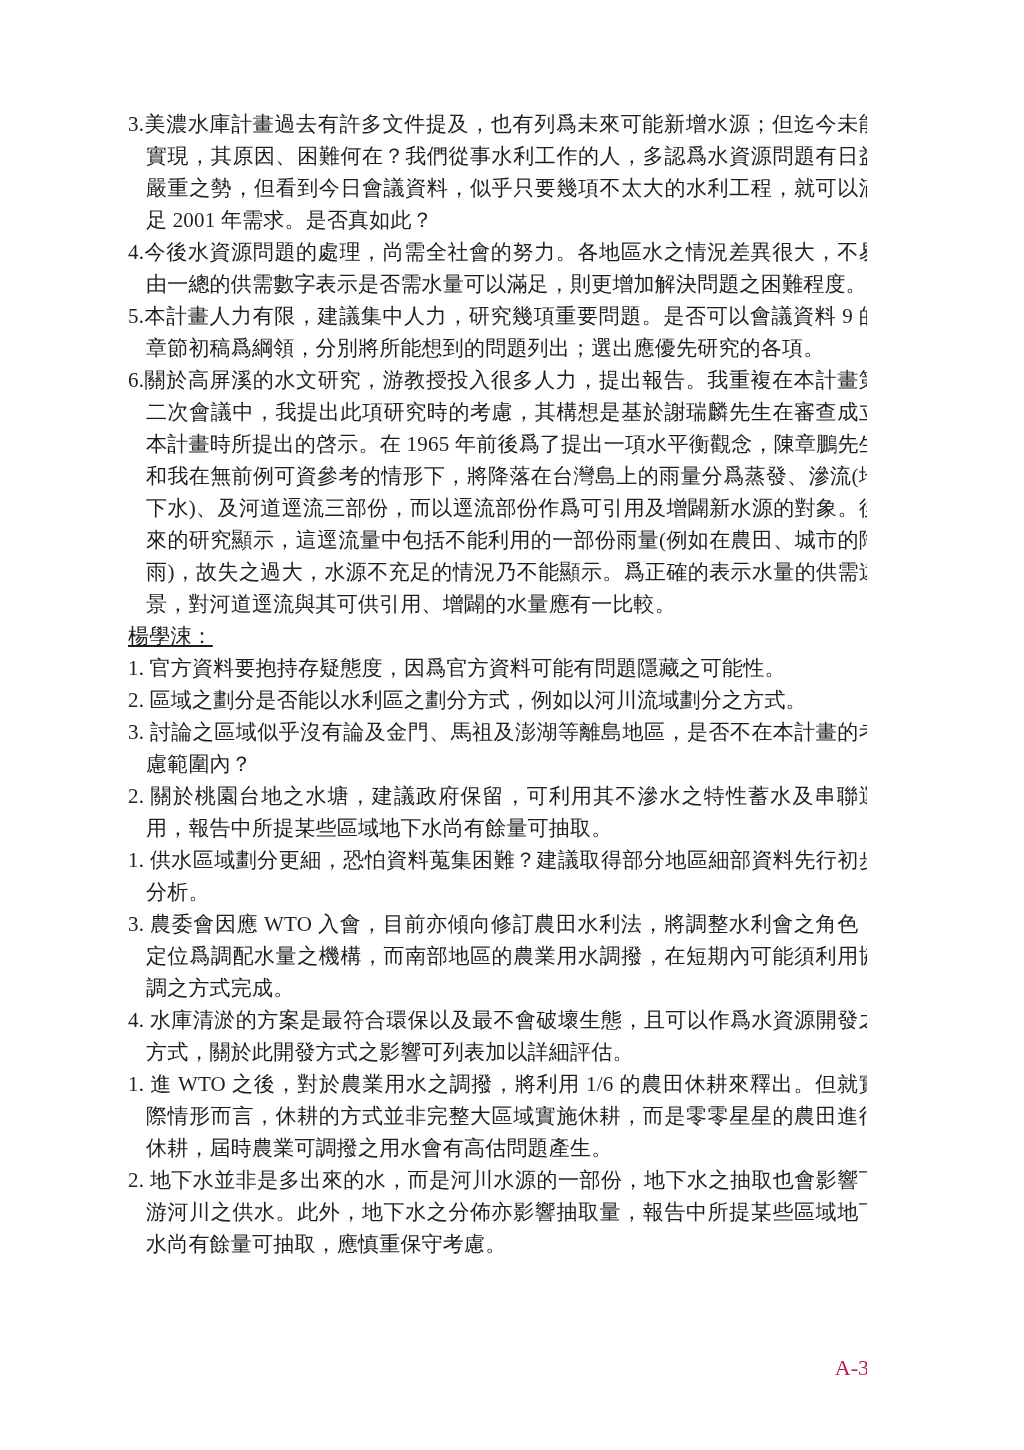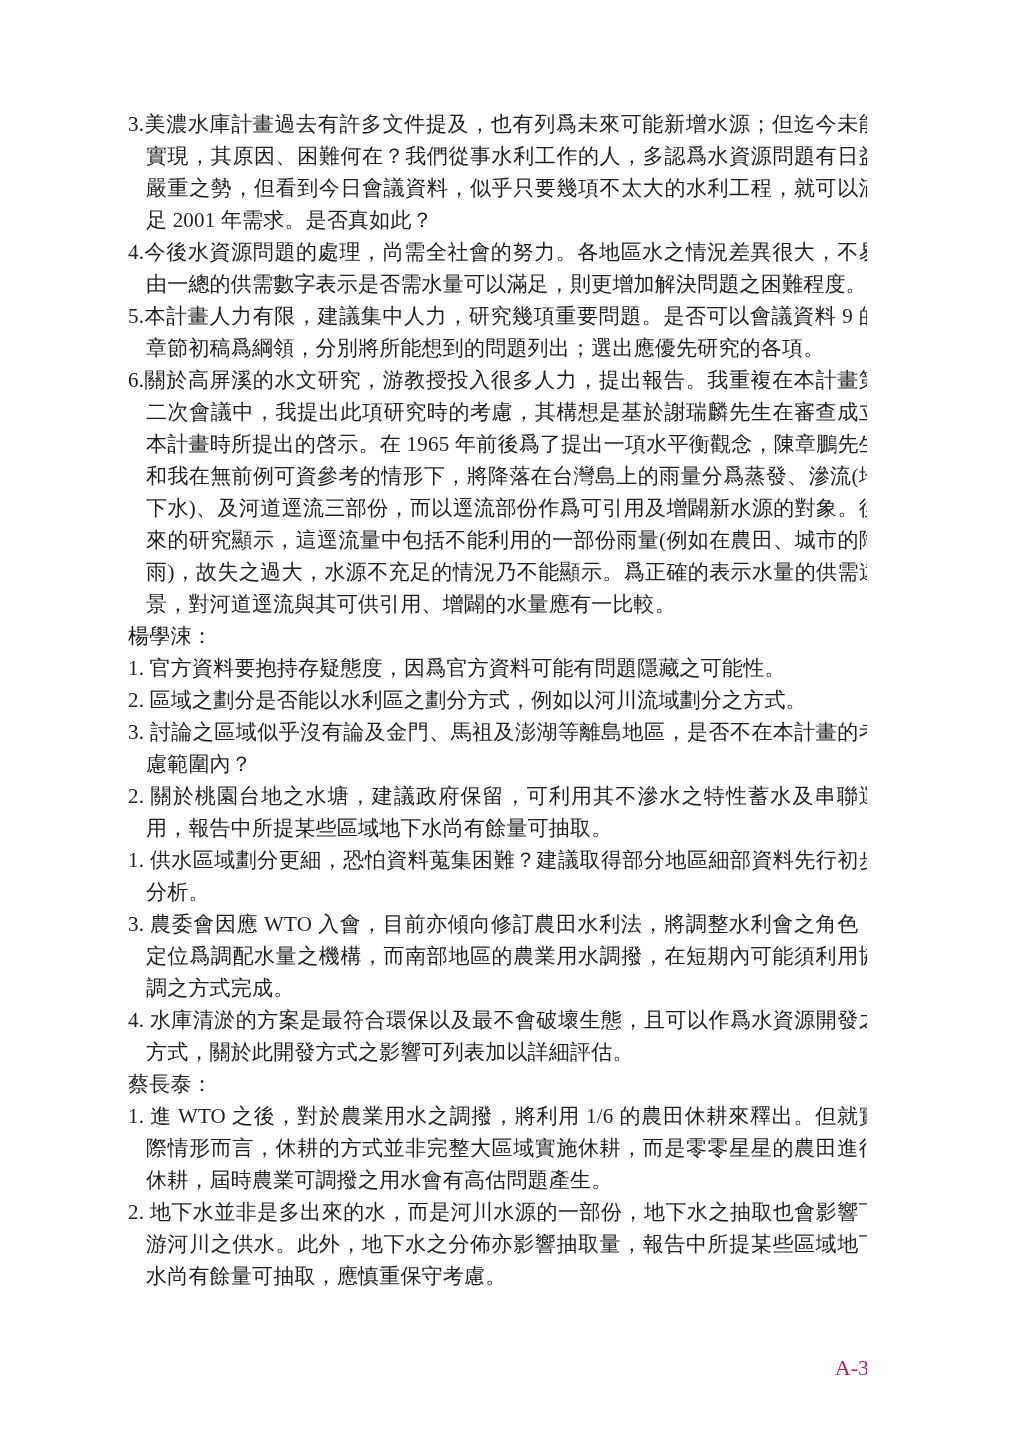--- a/index.html
+++ b/index.html
@@ -28,20 +28,21 @@
     text-justify: inter-ideograph;
     letter-spacing: 0.2px;
   }
   .para {
     padding-left: 18px;
     text-indent: -18px;
     margin: 0;
   }
   .speaker {
     margin: 0;
+    text-decoration: underline;
   }
   .num {
     white-space: pre;
   }
   .footer {
     position: absolute;
     left: 128px;
     top: 1352px;
     width: 752px;
     text-align: right;
@@ -77,21 +78,20 @@
     <div class="para"><span class="num">2. </span><span>關於桃園台地之水塘，建議政府保留，可利用其不滲水之特性蓄水及串聯運用，報告中所提某些區域地下水尚有餘量可抽取。</span></div>
 
 
     <div class="para"><span class="num">1. </span><span>供水區域劃分更細，恐怕資料蒐集困難？建議取得部分地區細部資料先行初步分析。</span></div>
 
 
     <div class="para"><span class="num">3. </span><span>農委會因應 WTO 入會，目前亦傾向修訂農田水利法，將調整水利會之角色，定位爲調配水量之機構，而南部地區的農業用水調撥，在短期內可能須利用協調之方式完成。</span></div>
 
     <div class="para"><span class="num">4. </span><span>水庫清淤的方案是最符合環保以及最不會破壞生態，且可以作爲水資源開發之方式，關於此開發方式之影響可列表加以詳細評估。</span></div>
 
-    <div class="speaker">蔡長泰：</div>
 
     <div class="para"><span class="num">1. </span><span>進 WTO 之後，對於農業用水之調撥，將利用 1/6 的農田休耕來釋出。但就實際情形而言，休耕的方式並非完整大區域實施休耕，而是零零星星的農田進行休耕，屆時農業可調撥之用水會有高估問題產生。</span></div>
 
     <div class="para"><span class="num">2. </span><span>地下水並非是多出來的水，而是河川水源的一部份，地下水之抽取也會影響下游河川之供水。此外，地下水之分佈亦影響抽取量，報告中所提某些區域地下水尚有餘量可抽取，應慎重保守考慮。</span></div>
 
   </div>
 
   <div class="footer">A-32</div>
 </div>
 

